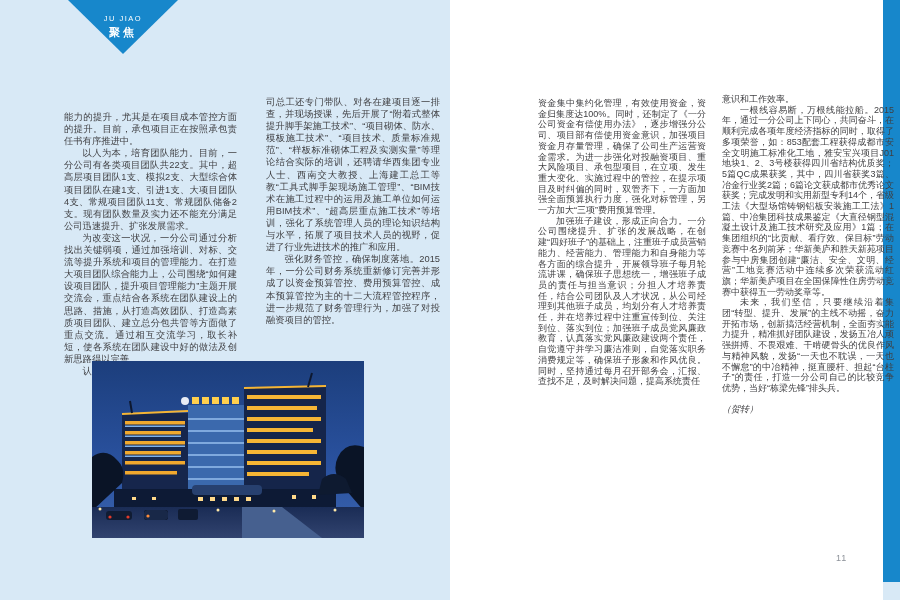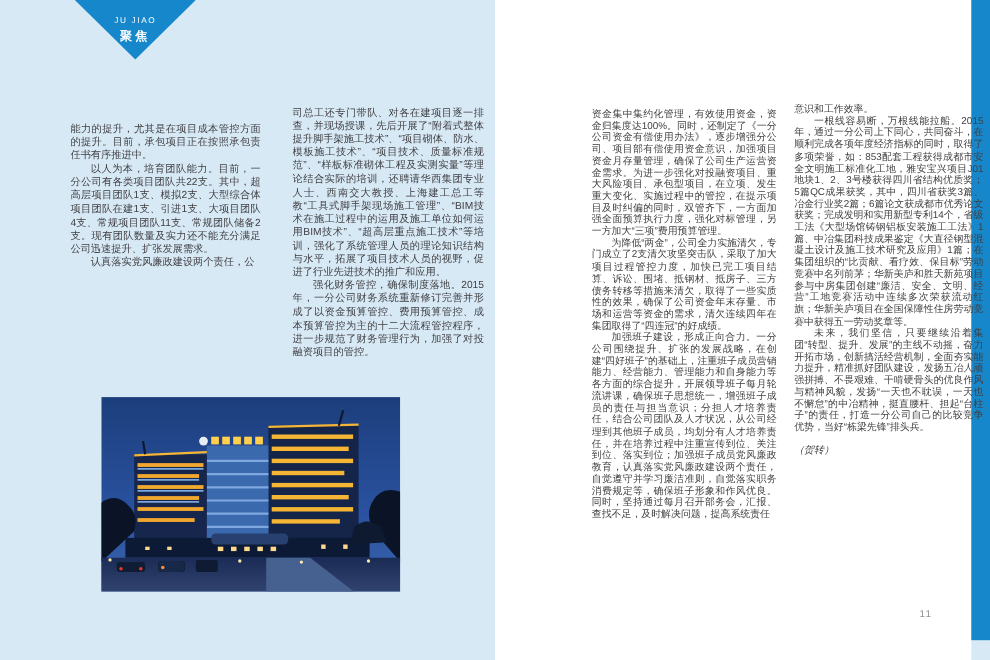--- a/index.html
+++ b/index.html
@@ -49,20 +49,21 @@
   <svg width="110" height="54" viewBox="0 0 110 54">
     <polygon points="0,0 110,0 55,54" fill="#1787cb"></polygon>
     <text x="55" y="21" text-anchor="middle" font-size="7.5" letter-spacing="1.5" fill="#ffffff">JU JIAO</text>
     <text x="55" y="36" text-anchor="middle" font-size="11" font-weight="bold" letter-spacing="3" fill="#ffffff">聚焦</text>
   </svg>
 </div>
 
 <div class="col lcol1">
   <p>能力的提升，尤其是在项目成本管控方面的提升。目前，承包项目正在按照承包责任书有序推进中。</p>
   <p class="indent">以人为本，培育团队能力。目前，一分公司有各类项目团队共22支。其中，超高层项目团队1支、模拟2支、大型综合体项目团队在建1支、引进1支、大项目团队4支、常规项目团队11支、常规团队储备2支。现有团队数量及实力还不能充分满足公司迅速提升、扩张发展需求。</p>
+  <p class="indent">为改变这一状况，一分公司通过分析找出关键弱项，通过加强培训、对标、交流等提升系统和项目的管理能力。在打造大项目团队综合能力上，公司围绕“如何建设项目团队，提升项目管理能力”主题开展交流会，重点结合各系统在团队建设上的思路、措施，从打造高效团队、打造高素质项目团队、建立总分包共管等方面做了重点交流。通过相互交流学习，取长补短，使各系统在团队建设中好的做法及创新思路得以完善。</p>
   <p class="indent">认真落实党风廉政建设两个责任，公</p>
 </div>
 
 <div class="col lcol2">
   <p>司总工还专门带队、对各在建项目逐一排查，并现场授课，先后开展了“附着式整体提升脚手架施工技术”、“项目砌体、防水、模板施工技术”、“项目技术、质量标准规范”、“样板标准砌体工程及实测实量”等理论结合实际的培训，还聘请华西集团专业人士、西南交大教授、上海建工总工等教“工具式脚手架现场施工管理”、“BIM技术在施工过程中的运用及施工单位如何运用BIM技术”、“超高层重点施工技术”等培训，强化了系统管理人员的理论知识结构与水平，拓展了项目技术人员的视野，促进了行业先进技术的推广和应用。</p>
   <p class="indent">强化财务管控，确保制度落地。2015年，一分公司财务系统重新修订完善并形成了以资金预算管控、费用预算管控、成本预算管控为主的十二大流程管控程序，进一步规范了财务管理行为，加强了对投融资项目的管控。</p>
 </div>
 
 <div class="photo">
   <svg width="272" height="177" viewBox="0 0 272 177">
@@ -163,21 +164,20 @@
       <circle cx="126" cy="149" r="1.5"></circle>
         <circle cx="182" cy="150" r="1.5"></circle>
       <circle cx="243" cy="149" r="1.5"></circle>
         <circle cx="8" cy="148" r="1.5"></circle>
     </g>
   </svg>
 </div>
 
 <div class="col rp rcol1">
   <p>资金集中集约化管理，有效使用资金，资金归集度达100%。同时，还制定了《一分公司资金有偿使用办法》，逐步增强分公司、项目部有偿使用资金意识，加强项目资金月存量管理，确保了公司生产运营资金需求。为进一步强化对投融资项目、重大风险项目、承包型项目，在立项、发生重大变化、实施过程中的管控，在提示项目及时纠偏的同时，双管齐下，一方面加强全面预算执行力度，强化对标管理，另一方加大“三项”费用预算管理。</p>
-  <p class="indent">为降低“两金”，公司全力实施清欠，专门成立了2支清欠攻坚突击队，采取了加大项目过程管控力度，加快已完工项目结算、诉讼、围堵、抵钢材、抵房子、三方债务转移等措施来清欠，取得了一些实质性的效果，确保了公司资金年末存量、市场和运营等资金的需求，清欠连续四年在集团取得了“四连冠”的好成绩。</p>
   <p class="indent">加强班子建设，形成正向合力。一分公司围绕提升、扩张的发展战略，在创建“四好班子”的基础上，注重班子成员营销能力、经营能力、管理能力和自身能力等各方面的综合提升，开展领导班子每月轮流讲课，确保班子思想统一，增强班子成员的责任与担当意识；分担人才培养责任，结合公司团队及人才状况，从公司经理到其他班子成员，均划分有人才培养责任，并在培养过程中注重宣传到位、关注到位、落实到位；加强班子成员党风廉政教育，认真落实党风廉政建设两个责任，自觉遵守并学习廉洁准则，自觉落实职务消费规定等，确保班子形象和作风优良。同时，坚持通过每月召开部务会，汇报、查找不足，及时解决问题，提高系统责任</p>
 </div>
 
 <div class="col rp rcol2">
   <p>意识和工作效率。</p>
   <p class="indent">一根线容易断，万根线能拉船。2015年，通过一分公司上下同心，共同奋斗，在顺利完成各项年度经济指标的同时，取得了多项荣誉，如：853配套工程获得成都市安全文明施工标准化工地，雅安宝兴项目J01地块1、2、3号楼获得四川省结构优质奖；5篇QC成果获奖，其中，四川省获奖3篇、冶金行业奖2篇；6篇论文获成都市优秀论文获奖；完成发明和实用新型专利14个，省级工法《大型场馆铸钢铝板安装施工工法》1篇、中冶集团科技成果鉴定《大直径钢型混凝土设计及施工技术研究及应用》1篇；在集团组织的“比贡献、看疗效、保目标”劳动竞赛中名列前茅；华新美庐和胜天新苑项目参与中房集团创建“廉洁、安全、文明、经营”工地竞赛活动中连续多次荣获流动红旗；华新美庐项目在全国保障性住房劳动竞赛中获得五一劳动奖章等。</p>
   <p class="indent">未来，我们坚信，只要继续沿着集团“转型、提升、发展”的主线不动摇，奋力开拓市场，创新搞活经营机制，全面夯实能力提升，精准抓好团队建设，发扬五冶人顽强拼搏、不畏艰难、干啃硬骨头的优良作风与精神风貌，发扬“一天也不耽误，一天也不懈怠”的中冶精神，挺直腰杆、担起“台柱子”的责任，打造一分公司自己的比较竞争优势，当好“栋梁先锋”排头兵。</p>
   <p class="byline">（贺转）</p>
 </div>
 

